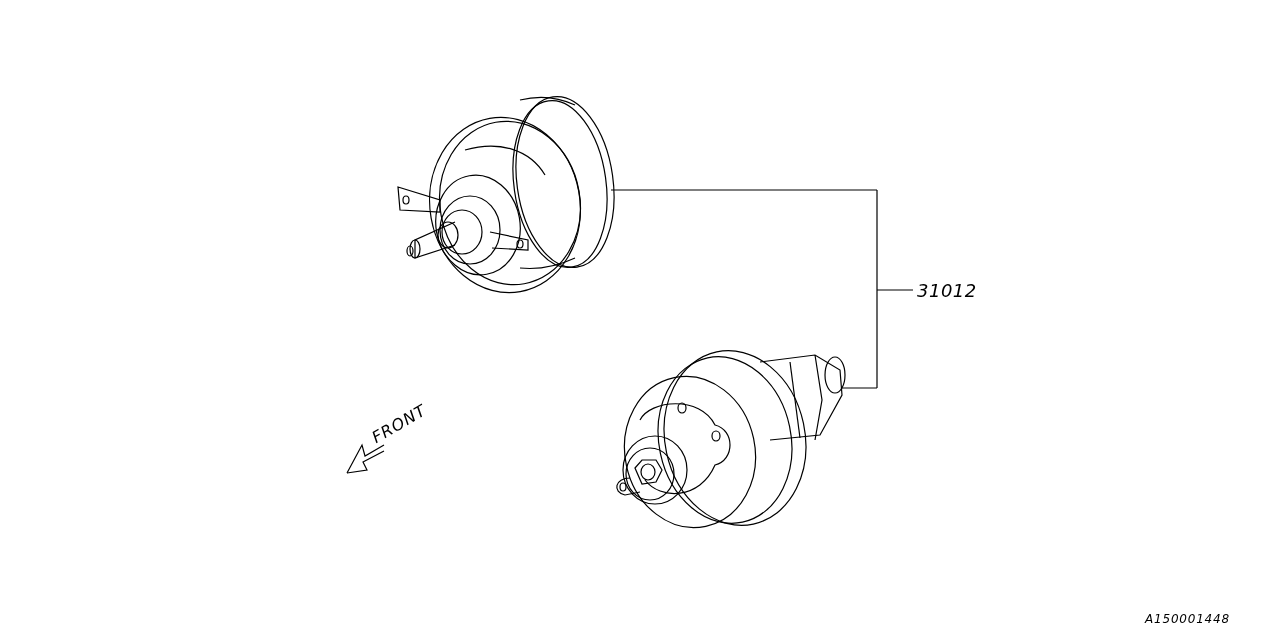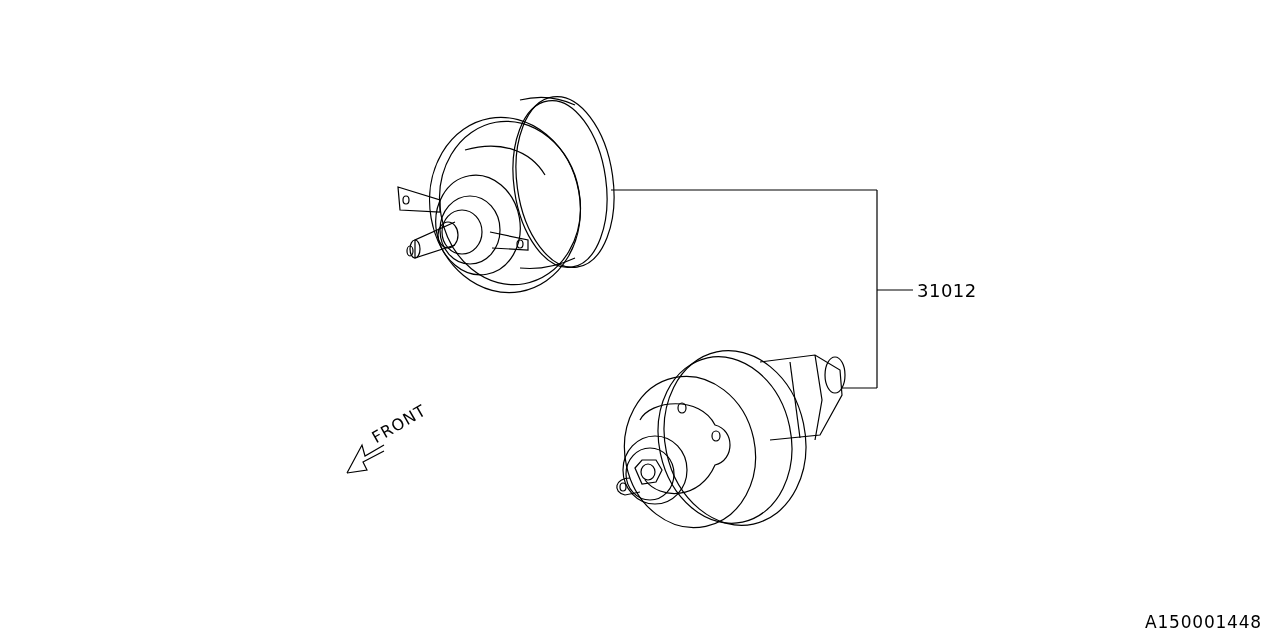--- a/index.html
+++ b/index.html
@@ -1,20 +1,20 @@
 <!DOCTYPE html>
 <html><head>
 <meta charset="utf-8">
 <style>
   html, body { margin: 0; padding: 0; background: #ffffff; }
   body { width: 1280px; height: 640px; position: relative; overflow: hidden; font-family: "DejaVu Sans", sans-serif; }
-  .canvas { position: absolute; left: 0; top: 0; width: 1105px; height: 640px; }
+  .canvas { position: absolute; left: 0; top: 0; width: 1105px; height: 640px; font-style: italic; }
   .label { position: absolute; color: #000; font-family: "DejaVu Sans", sans-serif; letter-spacing: 0.5px; }
   .part-number { left: 917px; top: 280px; font-size: 18px; }
-  .diagram-id { left: 1145px; top: 612px; font-size: 17px; letter-spacing: 0.8px; }
+  .diagram-id { left: 1145px; top: 612px; font-size: 12px; letter-spacing: 0.8px; }
   .front-text { position: absolute; left: 378px; top: 428px; font-size: 16px; transform: rotate(-30deg); transform-origin: left bottom; letter-spacing: 1px; }
   svg line, svg path, svg ellipse, svg polyline, svg polygon { stroke: #000; fill: none; stroke-width: 1.2; }
 </style>
 </head>
 <body>
 
 <div class="canvas">
   <svg width="1280" height="640" viewBox="0 0 1280 640">
 
     <g>

